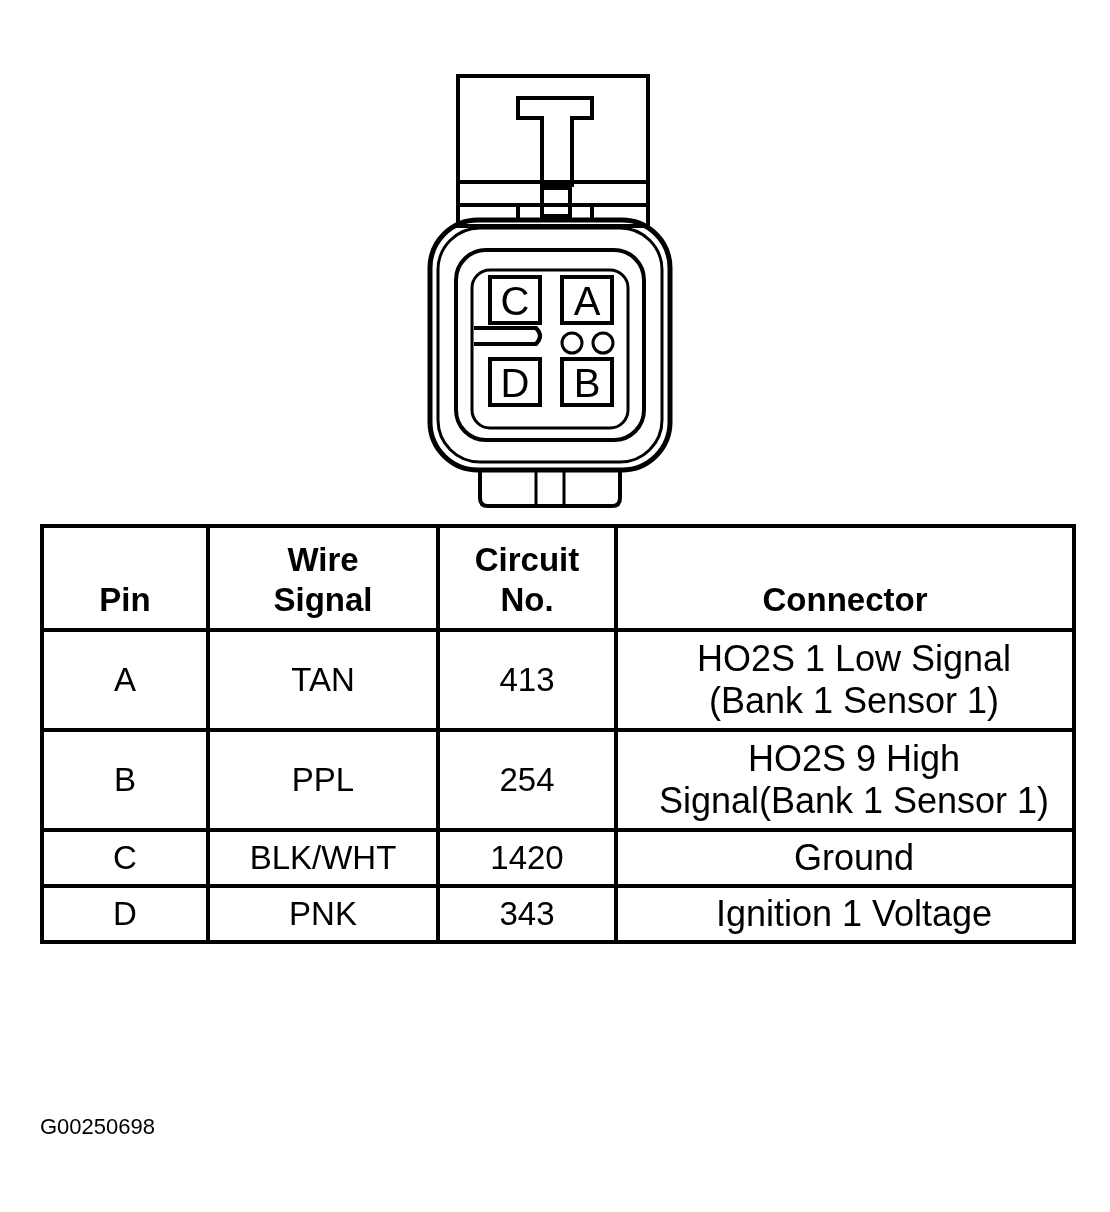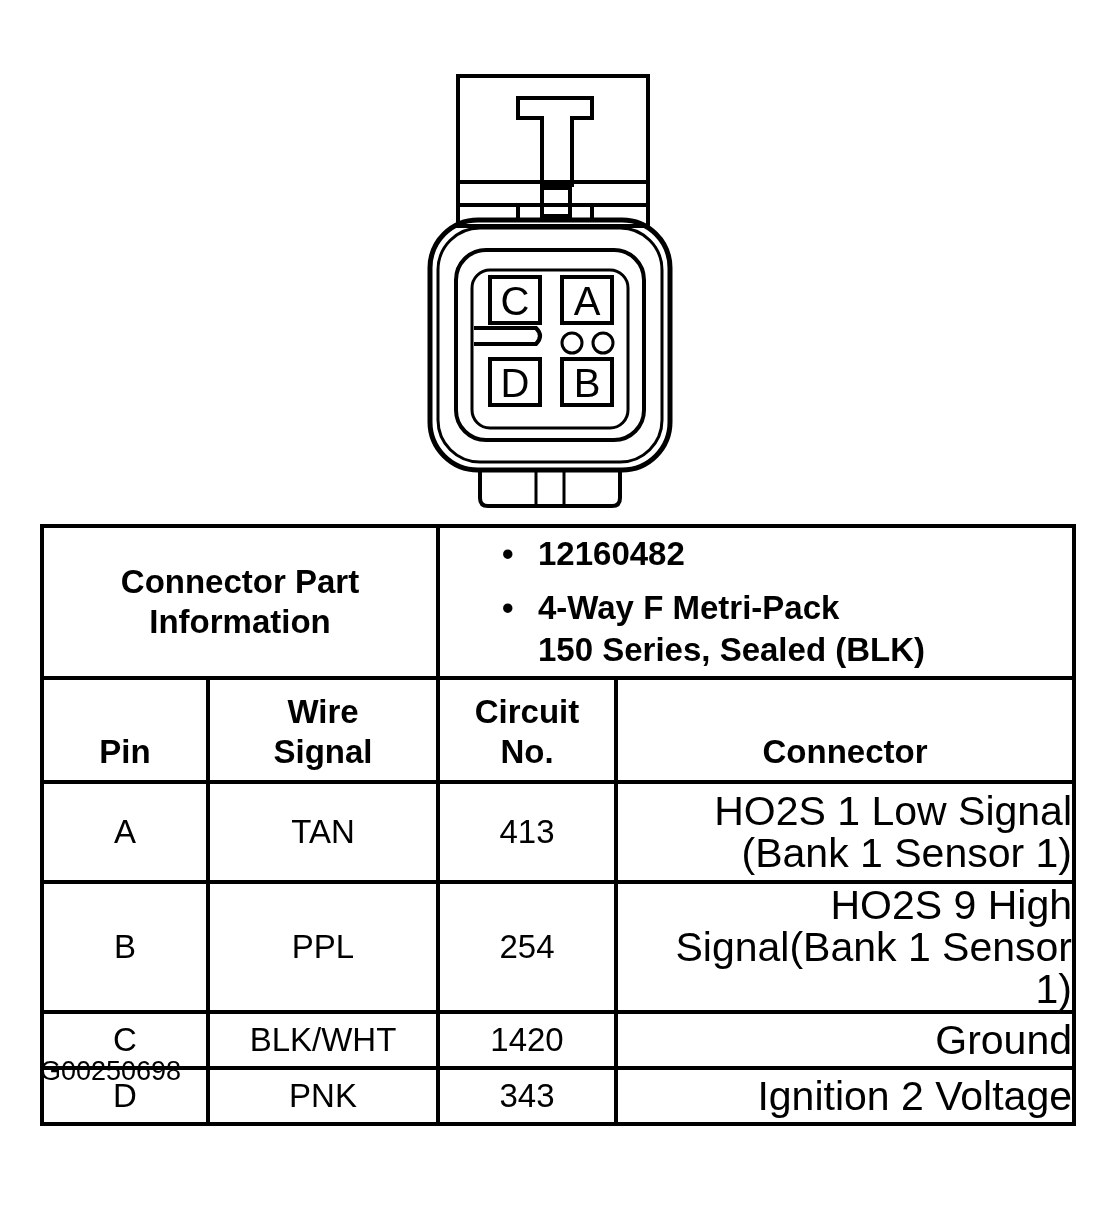--- a/index.html
+++ b/index.html
@@ -18,25 +18,25 @@
     #pin-table td {
       border: 4px solid #000; padding: 0; vertical-align: middle;
     }
     .hdr { font-weight: bold; font-size: 33px; line-height: 40px; text-align: center; }
     .part-info-label { height: 148px; }
     .part-info-value { padding-left: 62px !important; text-align: left; font-weight: bold; font-size: 33px; line-height: 42px; }
     .bullet-row { position: relative; padding-left: 36px; }
     .bullet-row .dot { position: absolute; left: 0; top: 0; }
     .col-hdr { height: 92px; vertical-align: bottom !important; padding-bottom: 8px !important; }
     .cell { font-size: 33px; text-align: center; line-height: 42px; }
-    .fn { text-align: right; padding-left: 18px !important; font-size: 41px; line-height: 42px; }
+    .fn { text-align: center; padding-left: 18px !important; font-size: 36px; line-height: 42px; }
     .row-tall td { height: 96px; }
     .row-short td { height: 52px; }
     #figure-id {
-      position: absolute; left: 40px; top: 1056px; font-size: 27px;
+      position: absolute; left: 40px; top: 1114px; font-size: 22px;
     }
   </style>
 </head>
 <body>
 
 <svg id="connector" viewBox="0 0 260 440" xmlns="http://www.w3.org/2000/svg">
   <g fill="none" stroke="#000" stroke-width="4">
 
     <rect x="38" y="6" width="190" height="150"></rect>
     <path d="M98 28 H172 V48 H152 V115 H122 V48 H98 Z" stroke-width="4"></path>
@@ -74,36 +74,20 @@
 </svg>
 
 <table id="pin-table">
   <colgroup>
     <col style="width:166px">
     <col style="width:230px">
     <col style="width:178px">
     <col style="width:458px">
   </colgroup>
   <tbody>
-      <tr>
-    <td colspan="2" class="hdr part-info-label">
-      <span>Connector Part Information</span>
-    </td>
-    <td colspan="2" class="part-info-value">
-      <div class="bullet-row">
-        <span class="dot">•</span>
-        <span>12160482</span>
-      </div>
-      <div class="bullet-row" style="margin-top:12px">
-        <span class="dot">•</span>
-        <div>4-Way F Metri-Pack</div>
-        <div>150 Series, Sealed (BLK)</div>
-      </div>
-    </td>
-  </tr>
   <tr>
     <td class="hdr col-hdr">
       <span>Pin</span>
     </td>
     <td class="hdr col-hdr">
       <div>Wire</div>
       <div>Signal</div>
     </td>
     <td class="hdr col-hdr">
       <div>Circuit</div>
@@ -137,19 +121,19 @@
     <td class="cell">1420</td>
     <td class="fn">
       <div>Ground</div>
     </td>
   </tr>
   <tr class="row-short">
     <td class="cell">D</td>
     <td class="cell">PNK</td>
     <td class="cell">343</td>
     <td class="fn">
-      <div>Ignition 2 Voltage</div>
+      <div>Ignition 1 Voltage</div>
     </td>
   </tr>
 </tbody>
   </table>
 
 <div id="figure-id">G00250698</div>
 
 </body></html>

